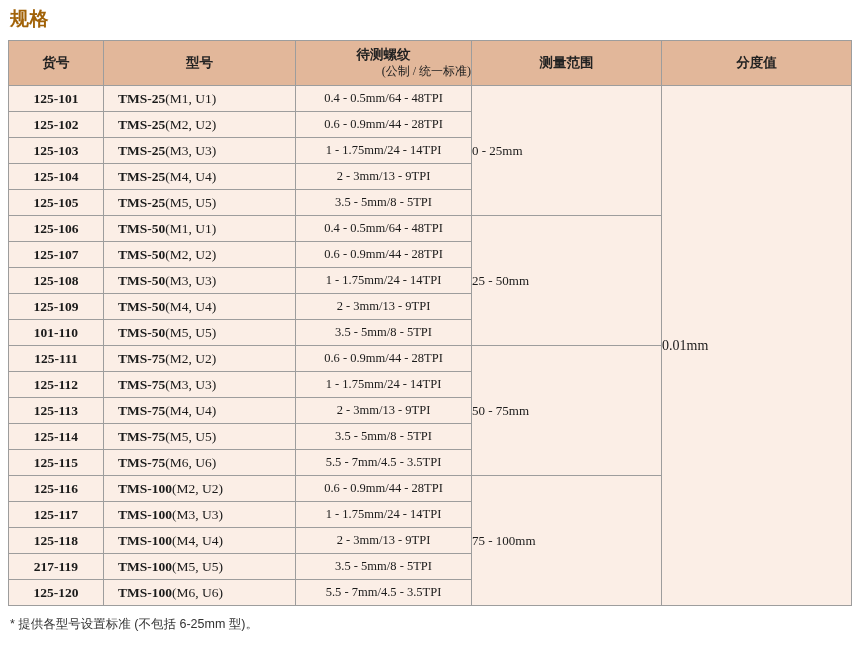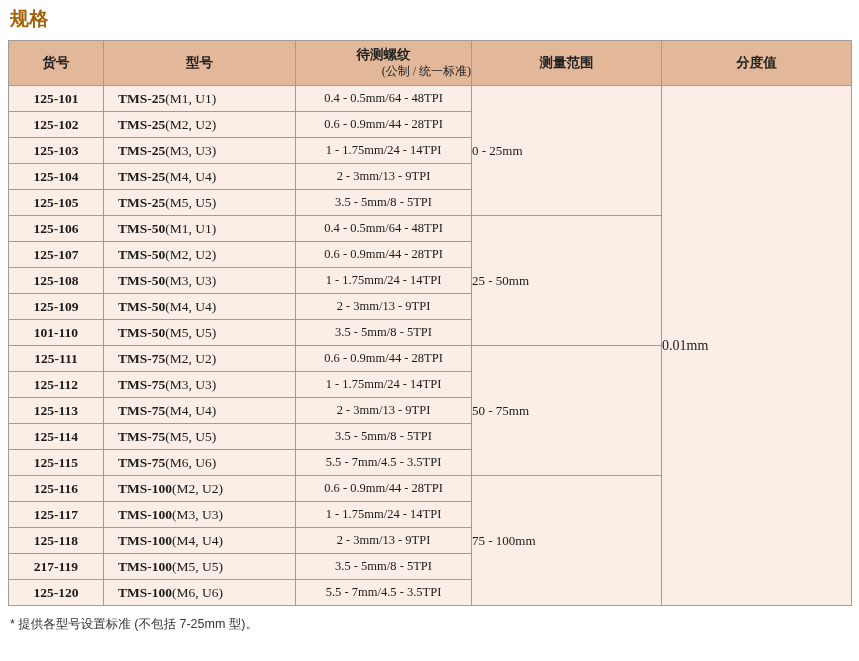--- a/index.html
+++ b/index.html
@@ -239,15 +239,15 @@
         </tr>
         <tr>
           <td class="code">125-120</td>
           <td class="model"><span class="bold">TMS-100</span><span>(M6, U6)</span></td>
           <td class="thread">5.5 - 7mm/4.5 - 3.5TPI</td>
         </tr>
       </tbody>
   </table>
 
   <div class="footnote">
-    <span>* 提供各型号设置标准 (不包括 7-25mm 型)。</span>
+    <span>* 提供各型号设置标准 (不包括 6-25mm 型)。</span>
   </div>
 </div>
 
 </body></html>

